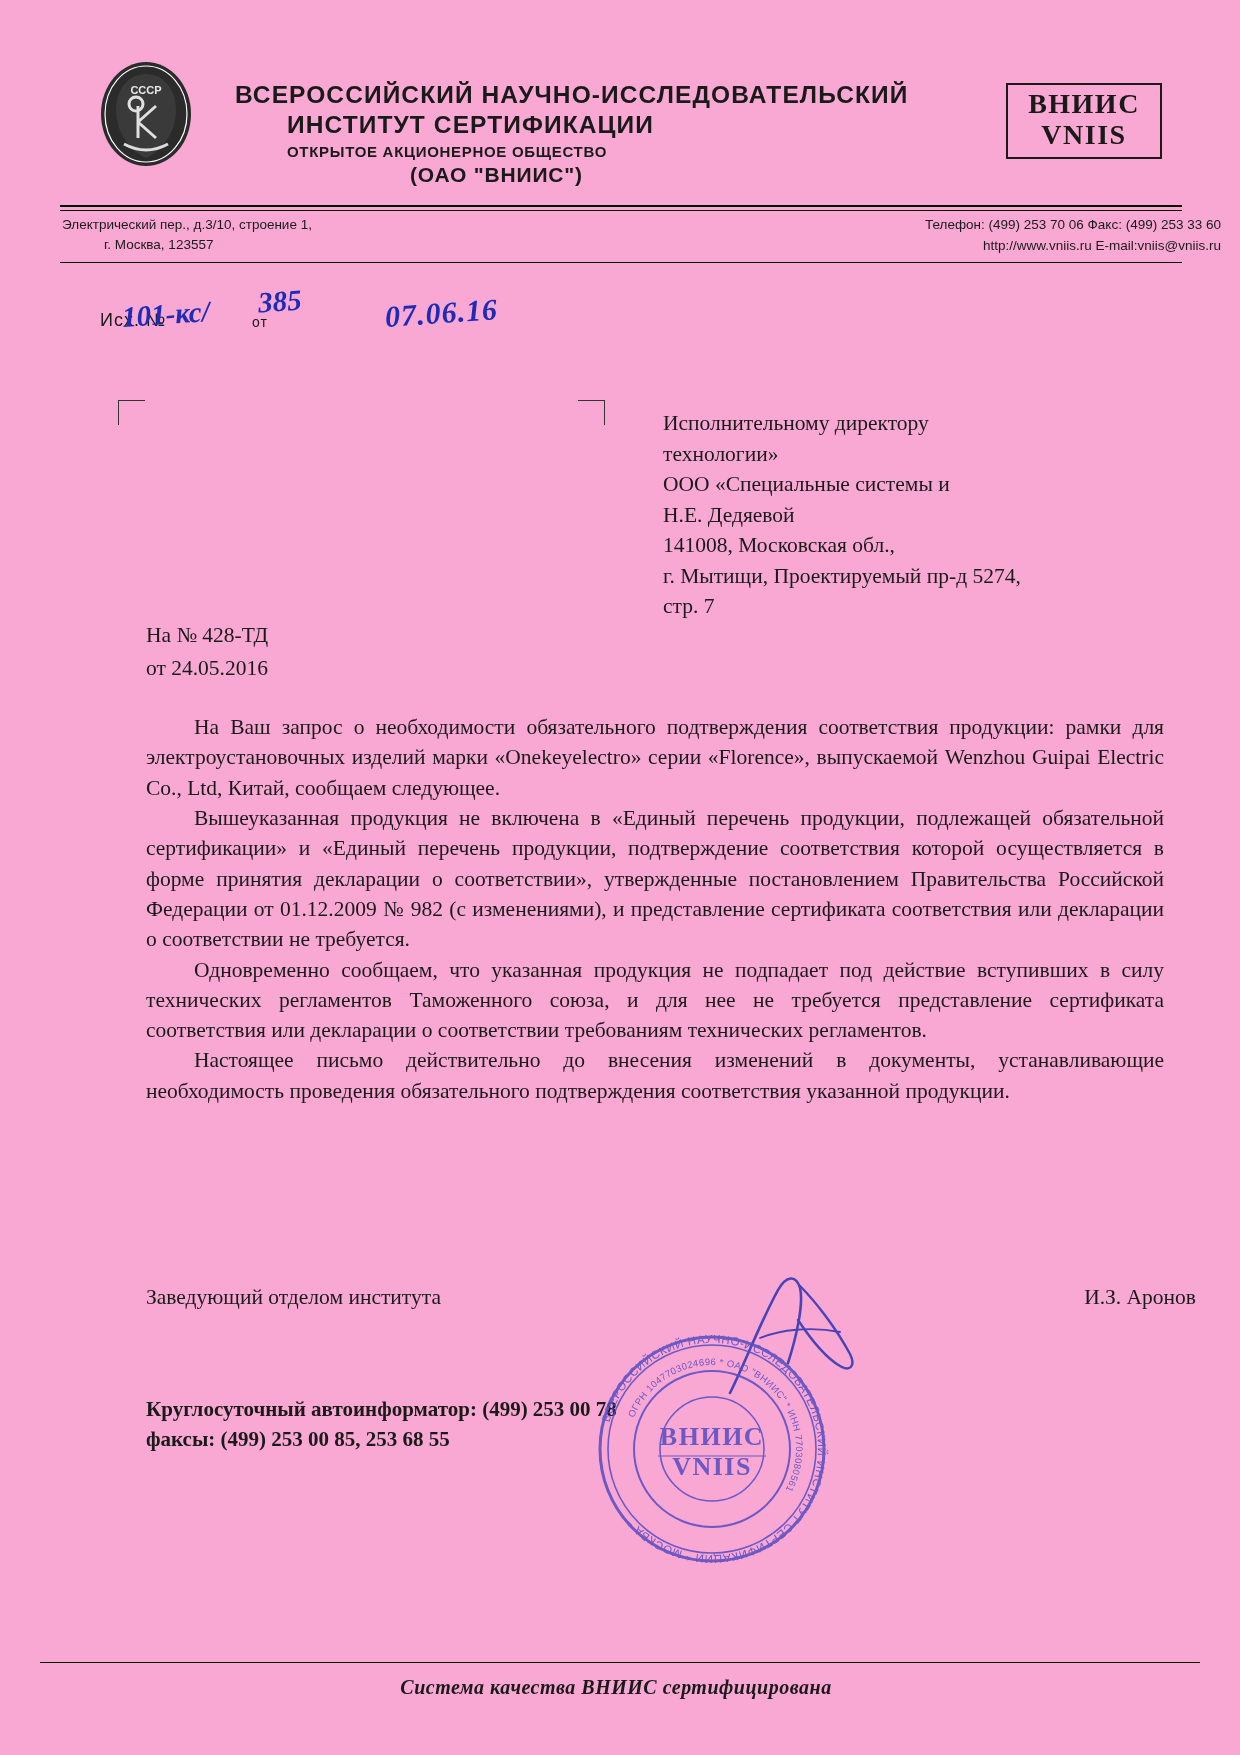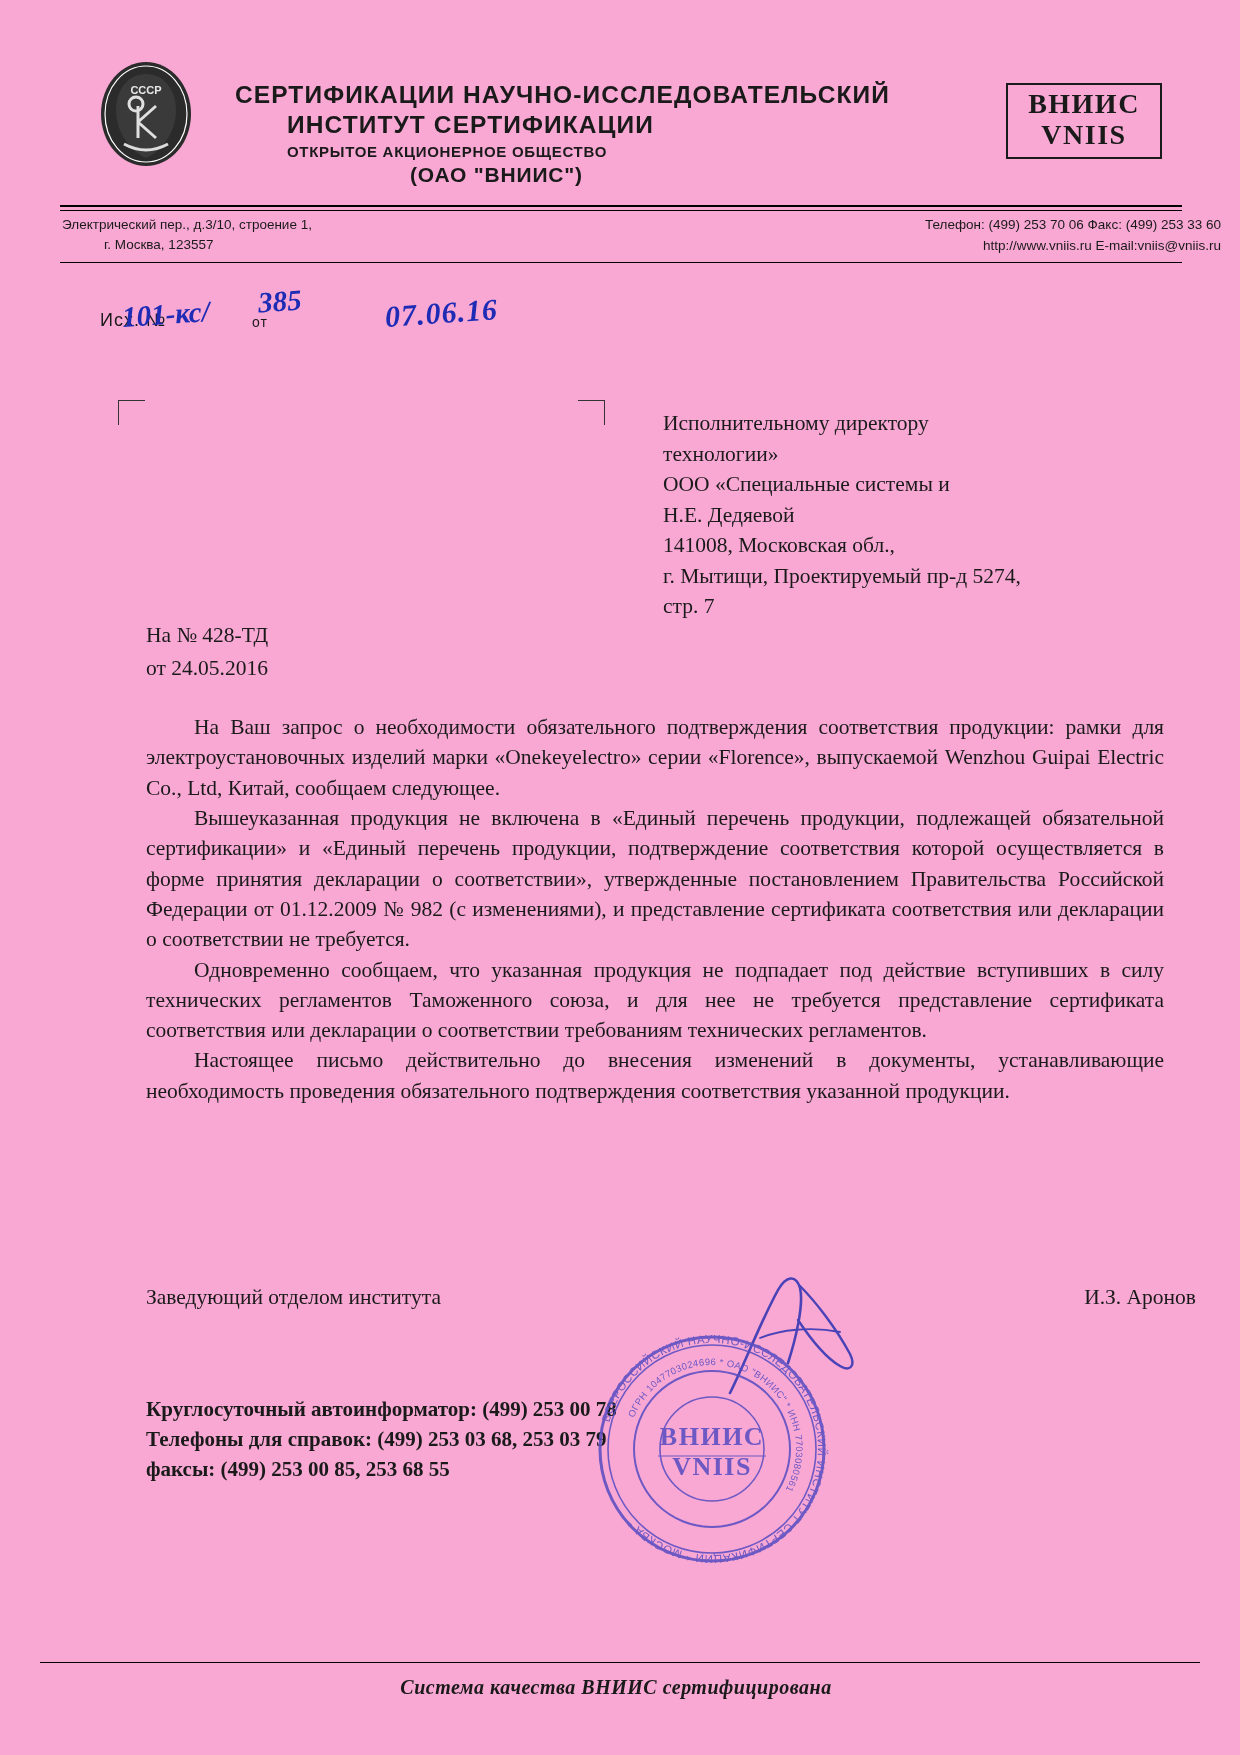--- a/index.html
+++ b/index.html
@@ -312,21 +312,21 @@
         <ellipse cx="48" cy="54" rx="41" ry="48" fill="none" stroke="#fff" stroke-width="1.2"></ellipse>
         <path d="M48 14 C30 14 18 30 18 50 C18 74 34 92 48 98 C62 92 78 74 78 50 C78 30 66 14 48 14 Z" fill="#3a3a3a"></path>
         <text x="48" y="34" font-family="Liberation Sans, sans-serif" font-size="11" fill="#e8e8e8" text-anchor="middle" font-weight="bold">СССР</text>
         <path d="M40 46 L40 78 M40 62 L58 46 M40 62 L58 78" stroke="#e0e0e0" stroke-width="3" fill="none"></path>
         <circle cx="38" cy="44" r="7" fill="none" stroke="#e0e0e0" stroke-width="3"></circle>
         <path d="M26 84 Q48 96 70 84" stroke="#dcdcdc" stroke-width="3" fill="none"></path>
       </svg>
     </div>
 
     <div class="org-block">
-      <div class="org-line1">СЕРТИФИКАЦИИ  НАУЧНО-ИССЛЕДОВАТЕЛЬСКИЙ</div>
+      <div class="org-line1">ВСЕРОССИЙСКИЙ  НАУЧНО-ИССЛЕДОВАТЕЛЬСКИЙ</div>
       <div class="org-line2">ИНСТИТУТ  СЕРТИФИКАЦИИ</div>
       <div class="org-line3">ОТКРЫТОЕ АКЦИОНЕРНОЕ ОБЩЕСТВО</div>
       <div class="org-line4">(ОАО  "ВНИИС")</div>
     </div>
 
     <div class="logo-box">
       <div class="l1">ВНИИС</div>
       <div class="l2">VNIIS</div>
     </div>
   </div>
@@ -382,21 +382,20 @@
   <div class="scribble">
     <svg width="200" height="135" viewBox="0 0 200 135">
       <path d="M30 125 C45 95 60 55 78 22 C86 8 96 6 100 20 C104 36 96 70 88 95" stroke="#4a43b8" stroke-width="2.6" fill="none" stroke-linecap="round"></path>
       <path d="M100 18 C116 34 136 60 150 86 C156 98 150 104 140 98 C126 90 110 70 98 52" stroke="#4a43b8" stroke-width="2.4" fill="none" stroke-linecap="round"></path>
       <path d="M60 70 C80 62 110 58 140 64" stroke="#4a43b8" stroke-width="1.8" fill="none" stroke-linecap="round"></path>
     </svg>
   </div>
 
   <div class="phones">
     <div>Круглосуточный автоинформатор: (499) 253 00 78</div>
-    <div>Телефоны для справок: (499) 253 03 68, 253 03 79</div>
     <div>факсы: (499) 253 00 85, 253 68 55</div>
   </div>
 
   <div class="stamp">
     <svg width="248" height="248" viewBox="0 0 248 248">
       <defs>
         <path id="outerArc" d="M 124,124 m -106,0 a 106,106 0 1,1 212,0 a 106,106 0 1,1 -212,0"></path>
         <path id="innerArc" d="M 124,124 m -84,0 a 84,84 0 1,1 168,0 a 84,84 0 1,1 -168,0"></path>
       </defs>
       <circle cx="124" cy="124" r="112" fill="none" stroke="#5a4ec2" stroke-width="3"></circle>

